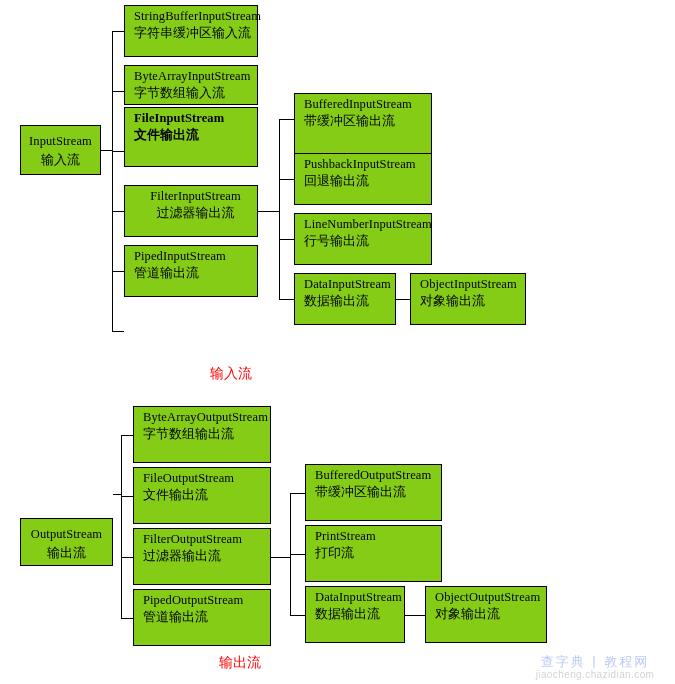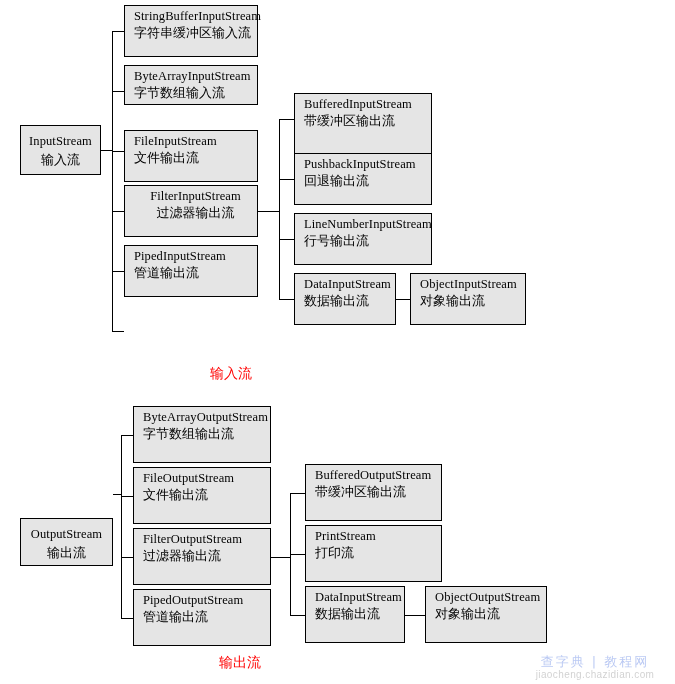--- a/index.html
+++ b/index.html
@@ -20,21 +20,21 @@
     position: absolute;
     left: 0;
     top: 0;
     width: 675px;
     height: 684px;
   }
   .node {
     position: absolute;
     box-sizing: border-box;
     border: 1px solid #000000;
-    background: #e5e5e5;
+    background: #84cc16;
     padding: 4px 0 0 9px;
     line-height: 1.0;
   }
   .node .en {
     display: block;
     font-family: "Liberation Serif", "DejaVu Serif", serif;
     font-size: 12.5px;
     letter-spacing: 0.1px;
     white-space: nowrap;
     margin-bottom: 3px;
@@ -103,21 +103,21 @@
       <span class="cn">输入流</span>
     </div>
     <div class="node" style="left: 124px; top: 5px; width: 134px; height: 52px;">
       <span class="en">StringBufferInputStream</span>
       <span class="cn">字符串缓冲区输入流</span>
     </div>
     <div class="node" style="left: 124px; top: 65px; width: 134px; height: 40px;">
       <span class="en">ByteArrayInputStream</span>
       <span class="cn">字节数组输入流</span>
     </div>
-    <div class="node" style="left: 124px; top: 130px; width: 134px; height: 52px;">
+    <div class="node" style="left: 124px; top: 107px; width: 134px; height: 60px; font-weight: bold;">
       <span class="en">FileInputStream</span>
       <span class="cn">文件输出流</span>
     </div>
     <div class="node" style="left: 124px; top: 185px; width: 134px; height: 52px; text-align: center;">
       <span class="en">FilterInputStream</span>
       <span class="cn">过滤器输出流</span>
     </div>
     <div class="node" style="left: 124px; top: 245px; width: 134px; height: 52px;">
       <span class="en">PipedInputStream</span>
       <span class="cn">管道输出流</span>

